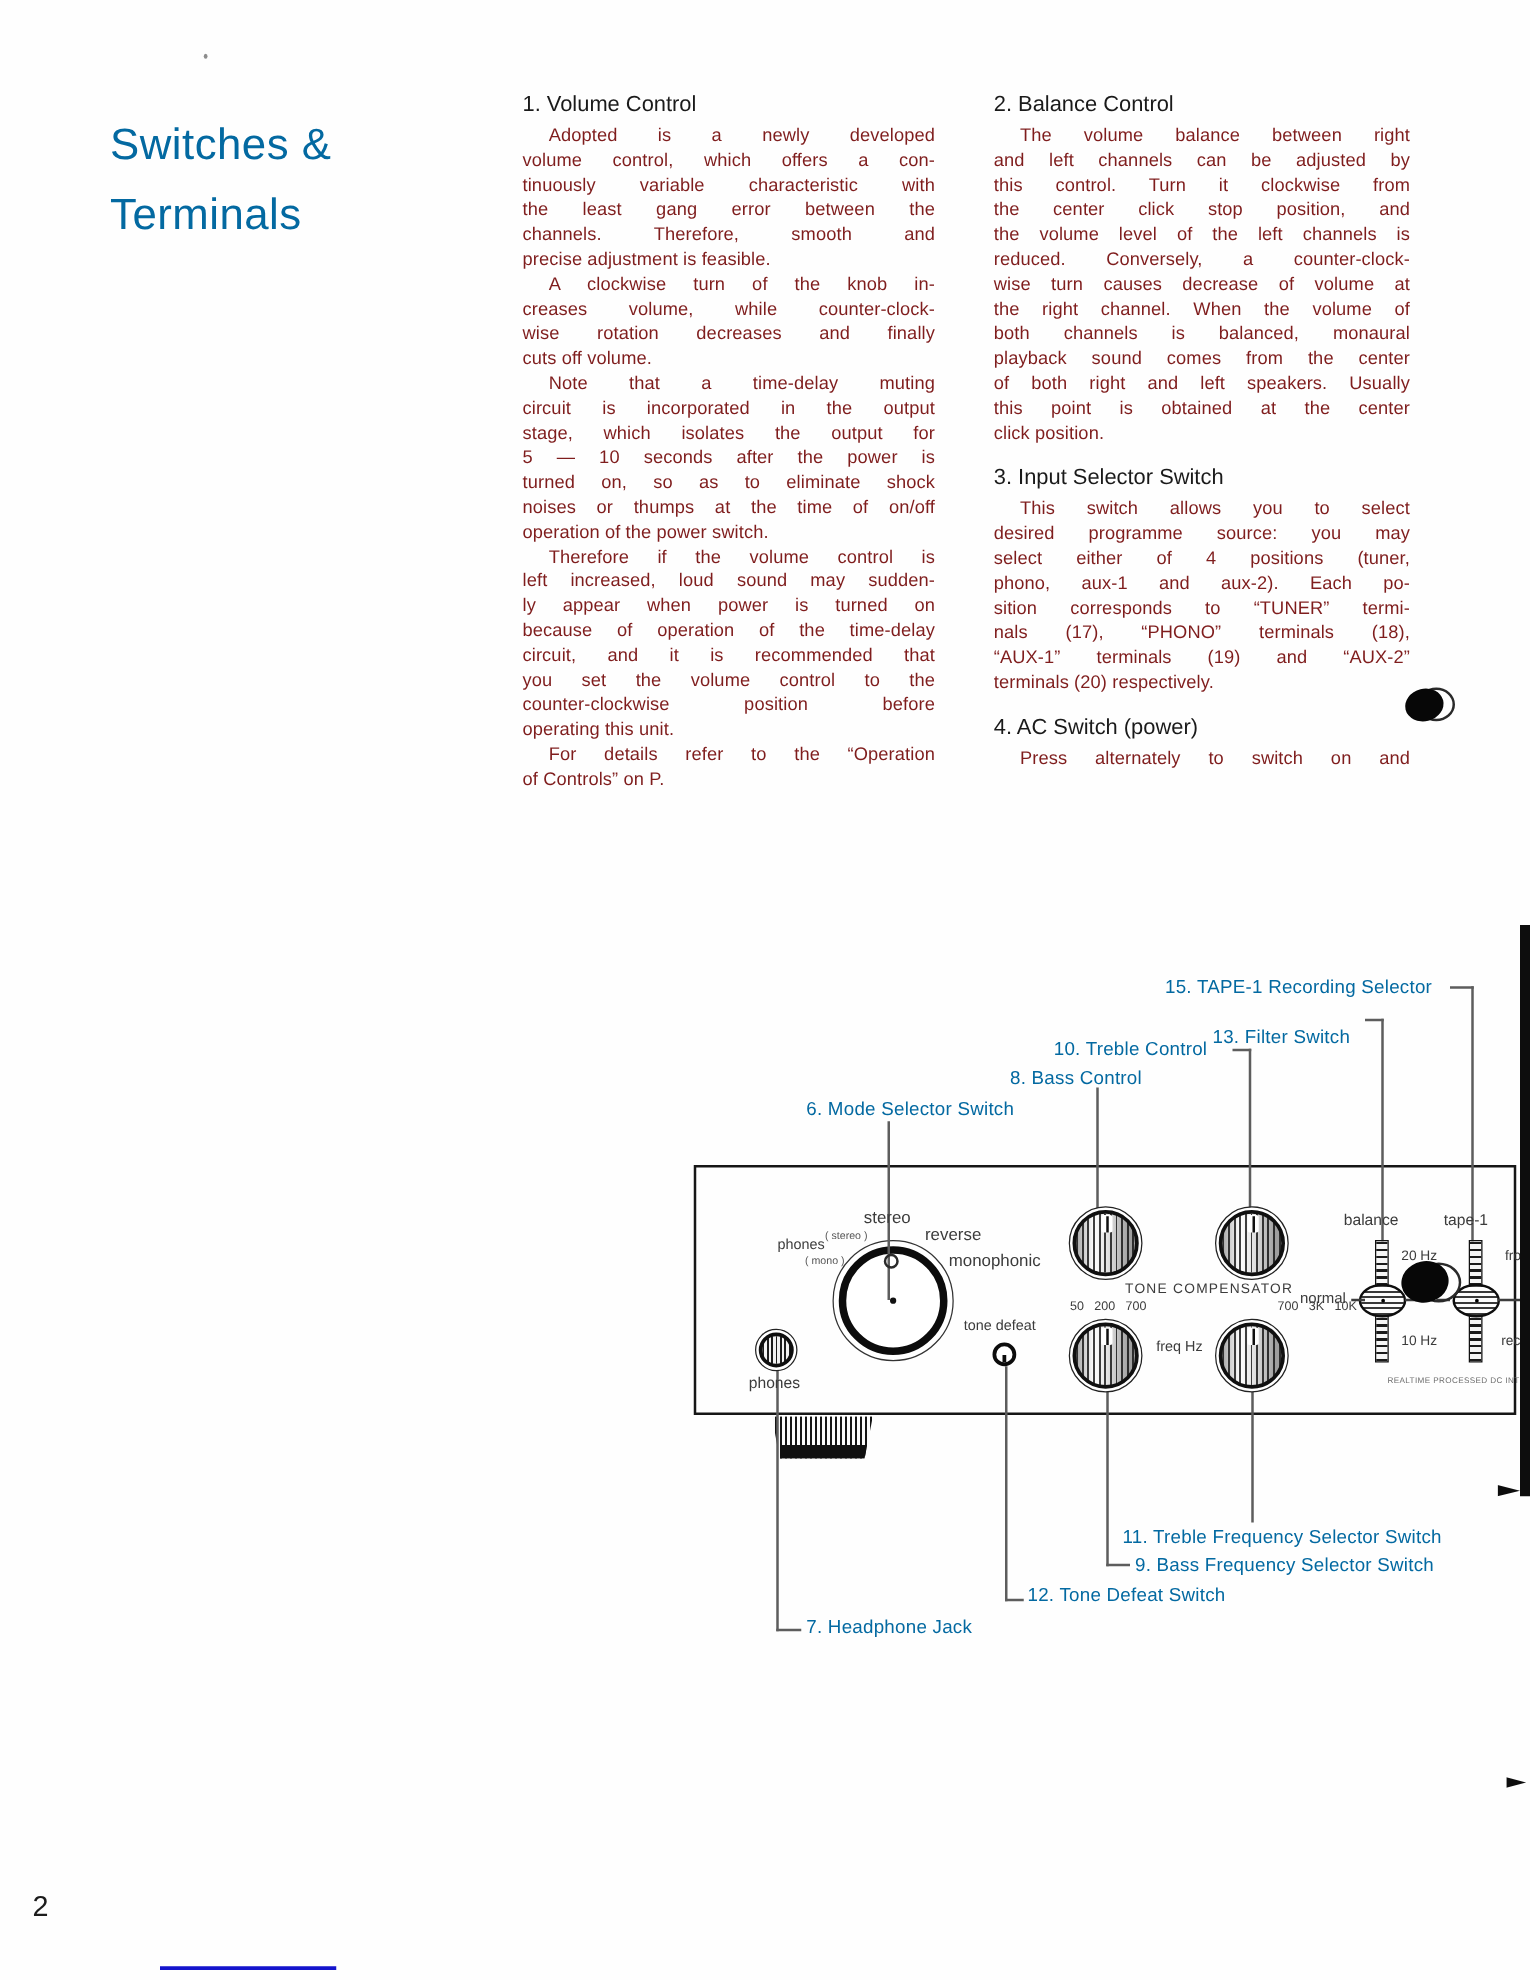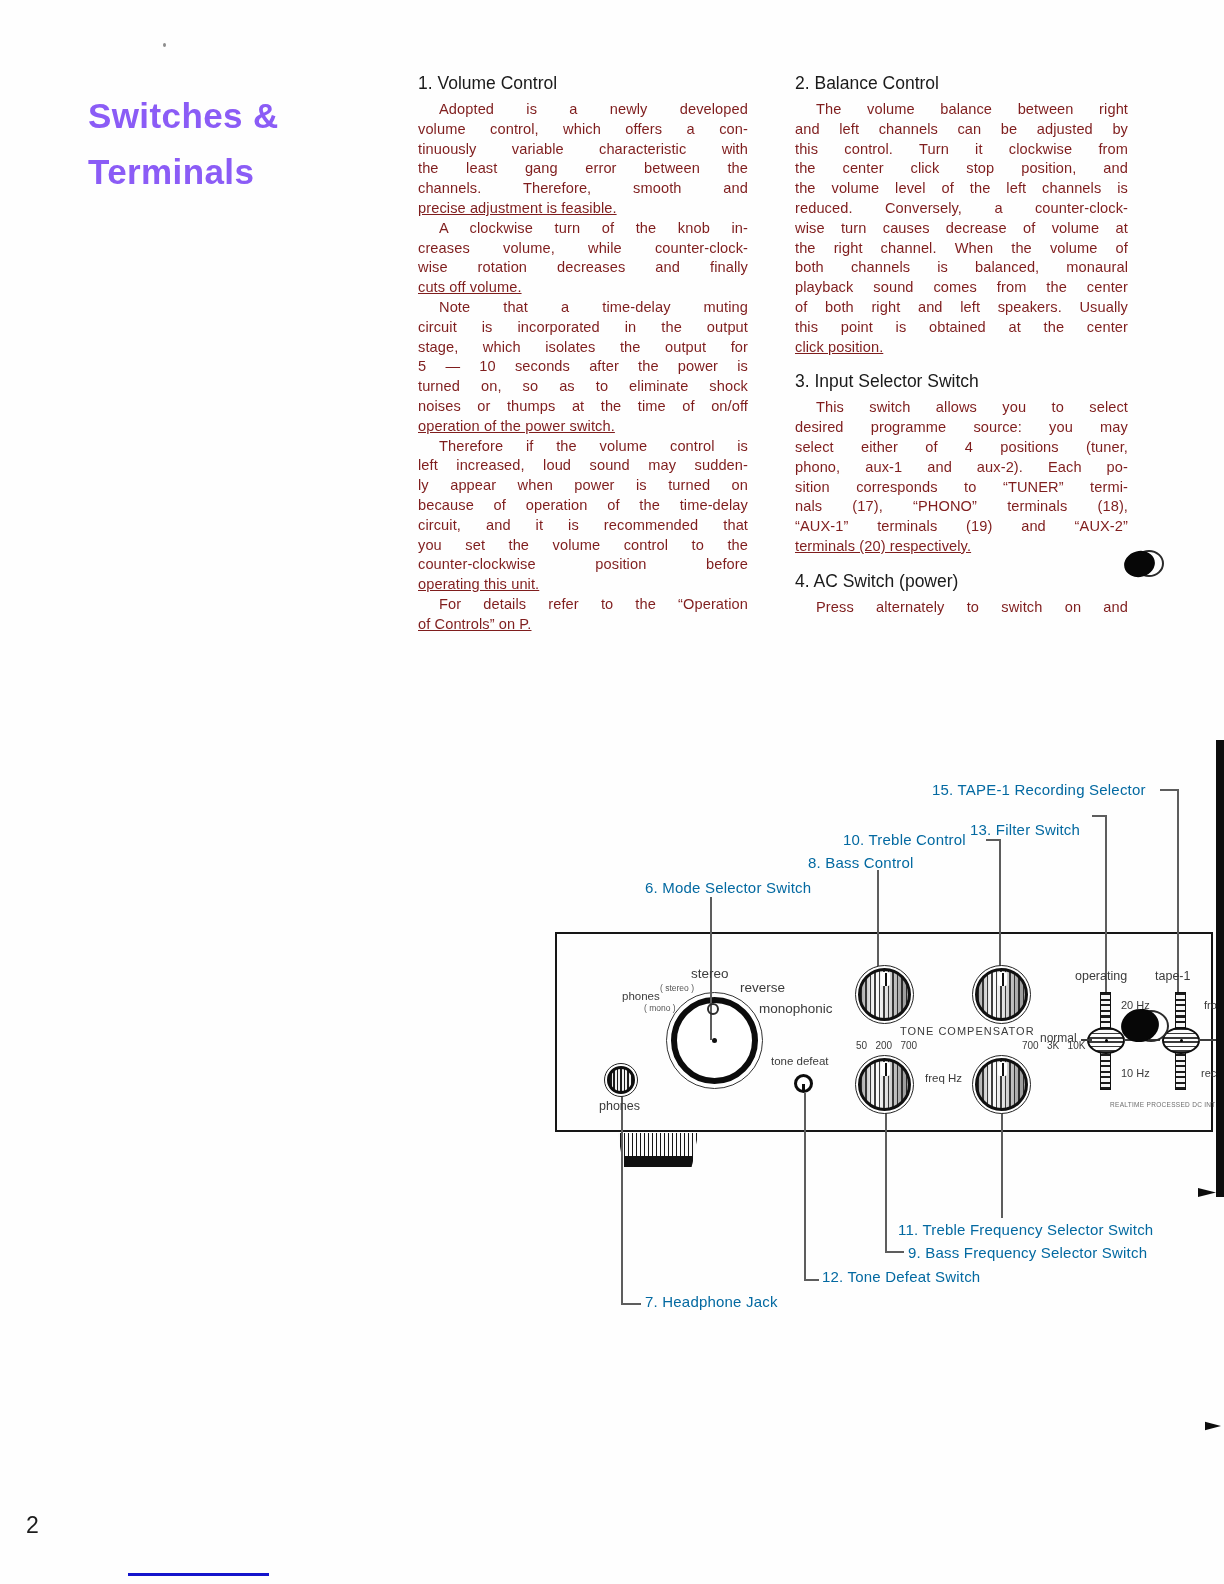--- a/index.html
+++ b/index.html
@@ -1,30 +1,30 @@
 <!DOCTYPE html>
 <html><head>
 <meta charset="utf-8">
 <style>
   html,body{margin:0;padding:0;background:#e8e8e8;}
   .page{position:relative;width:1224px;height:1584px;background:#fefefe;margin:0 auto;
         overflow:hidden;font-family:"Liberation Sans",sans-serif;color:#2a2a2a;}
   
   .doc-title{position:absolute;left:88px;top:88px;font-size:35px;line-height:56px;
-             font-weight:700;color:#8b5cf6;letter-spacing:.4px;}
+             font-weight:400;color:#0369a1;letter-spacing:.4px;}
   .col{position:absolute;top:73px;}
   .col1{left:418px;width:330px;}
   .col2{left:795px;width:333px;}
   .sec-heading{margin:14px 0 7px 0;font-size:17.5px;font-weight:400;color:#1a1a1a;line-height:20px;}
   .sec-heading:first-child{margin-top:0;}
   .para{margin:0;}
   .ln{font-size:14.6px;line-height:19.8px;text-align:justify;text-align-last:justify;
       color:#7f1d1d;letter-spacing:.1px;}
   .ln.first{text-indent:21px;}
-  .ln.last{text-align-last:auto;text-decoration:underline;}
+  .ln.last{text-align-last:auto;}
   
   .callout{position:absolute;font-size:15px;color:#0369a1;letter-spacing:.2px;white-space:nowrap;z-index:6;}
   .lead{position:absolute;background:#5d5d5d;z-index:3;}
   
   .panel{position:absolute;left:555px;top:932px;width:658px;height:200px;
          border:2px solid #161616;background:#fefefe;z-index:1;box-sizing:border-box;}
   .plabel{position:absolute;color:#3b3b3b;white-space:nowrap;z-index:6;}
   
   .knob{position:absolute;border:1.5px solid #222;border-radius:50%;background:#fff;z-index:4;box-sizing:border-box;}
   .knob-in{position:absolute;inset:2px;border:3px solid #101010;border-radius:50%;box-sizing:border-box;
@@ -223,21 +223,21 @@
     </div>
   <div class="knob" style="left:972px;top:1055px;width:59px;height:59px;">
     <div class="knob-in"></div>
     </div>
 
   <span class="plabel" style="left:900px;top:1025px;font-size:11px;letter-spacing:1px;">TONE COMPENSATOR</span>
   <span class="plabel" style="left:856px;top:1040px;font-size:10px;white-space:pre;">50   200   700</span>
   <span class="plabel" style="left:1022px;top:1040px;font-size:10px;white-space:pre;">700   3K   10K</span>
   <span class="plabel" style="left:925px;top:1072px;font-size:11.5px;">freq Hz</span>
 
-  <span class="plabel" style="left:1075px;top:969px;font-size:12.5px;">operating</span>
+  <span class="plabel" style="left:1075px;top:969px;font-size:12.5px;">balance</span>
   <div class="strack" style="left:1100px;top:992px;height:98px;"></div>
   <div class="sknob" style="left:1087px;top:1027px;"></div>
   <span class="plabel" style="left:1121px;top:999px;font-size:11px;">20 Hz</span>
   <span class="plabel" style="left:1040px;top:1031px;font-size:12px;">normal</span>
   <span class="plabel" style="left:1121px;top:1067px;font-size:11px;text-align:center;">10 Hz</span>
   <div class="dash" style="left:1081px;top:1039px;width:11px;"></div>
   <div class="dash" style="left:1124px;top:1039px;width:10px;"></div>
 
   <span class="plabel" style="left:1155px;top:969px;font-size:12.5px;">tape-1</span>
   <div class="strack" style="left:1175px;top:992px;height:98px;"></div>

